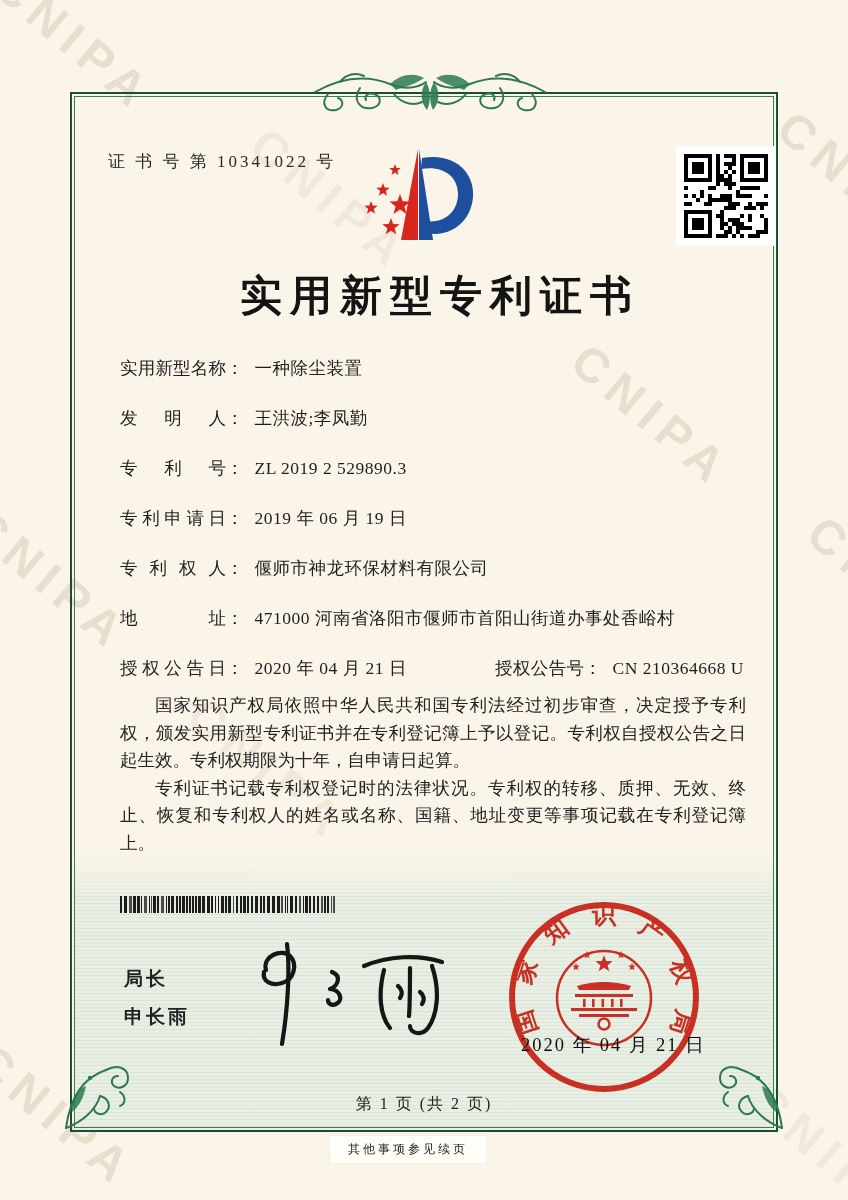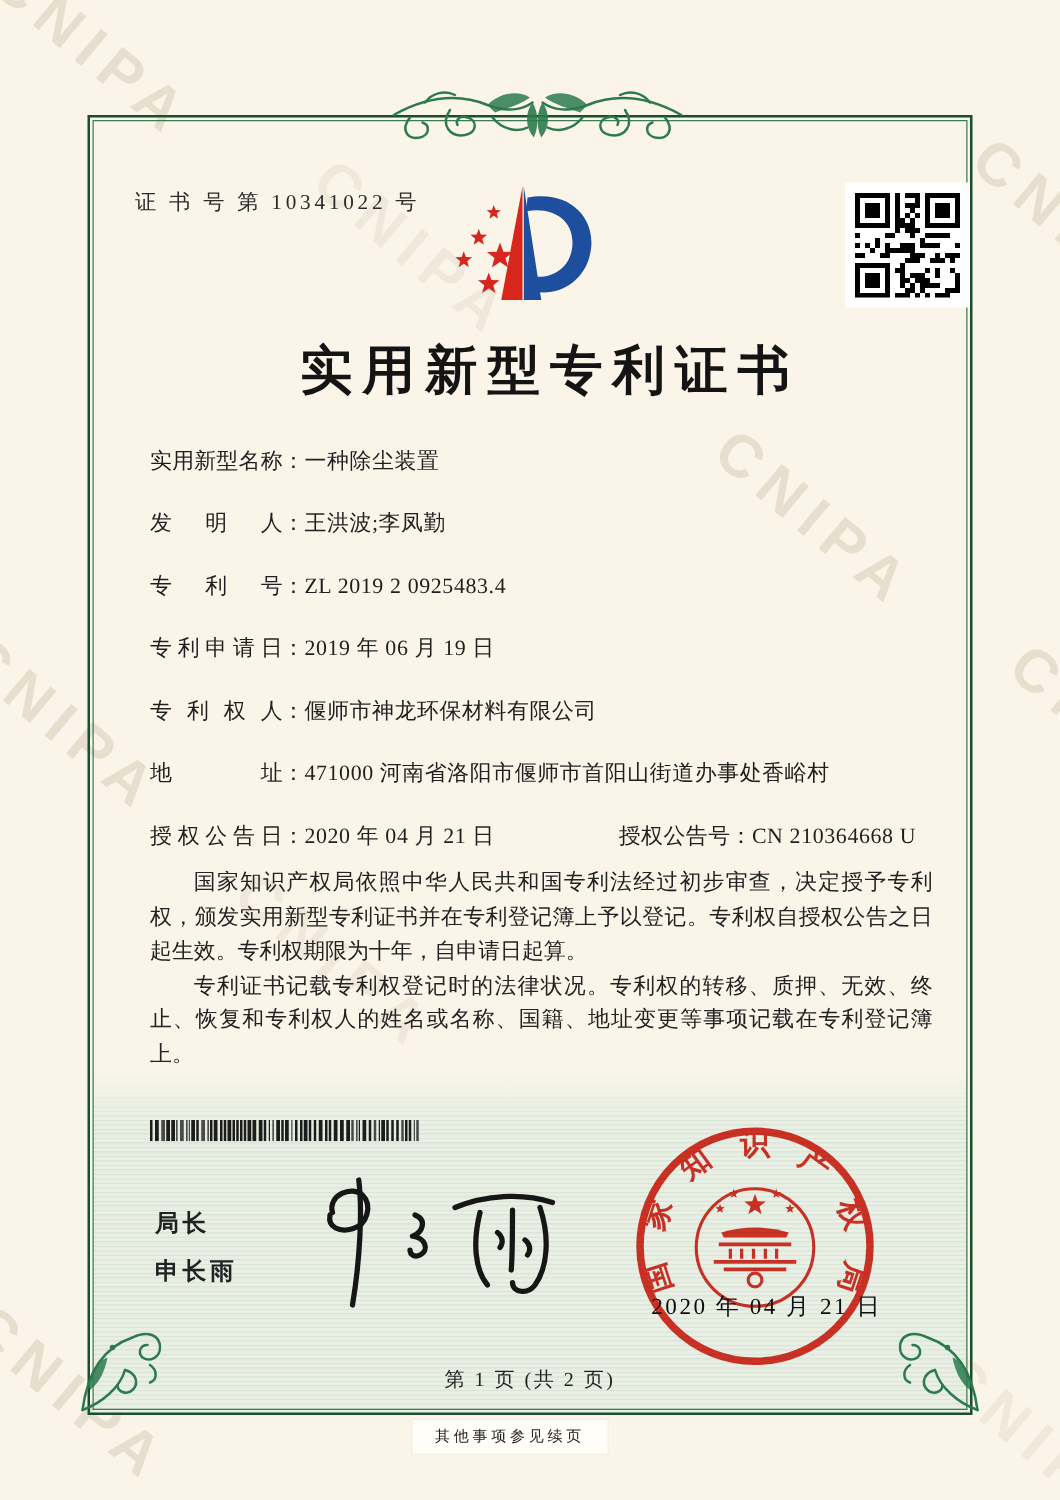--- a/index.html
+++ b/index.html
@@ -48,21 +48,21 @@
     text-align:center;font-size:42px;font-weight:700;letter-spacing:8px;
     color:#141414;margin:16px;
   }
   
   .frow{position:absolute;left:120px;z-index:3;font-size:17.5px;white-space:nowrap;}
   .flabel{
     display:inline-block;width:106px;white-space:pre;
     text-align:justify;text-align-last:justify;vertical-align:bottom;
   }
   .fcolon{display:inline-block;}
-  .fvalue{letter-spacing:0.5px;}
+  .fvalue{margin-left:11px;letter-spacing:0.5px;}
   .frow2{position:absolute;left:375px;top:0;}
   .flabel2{display:inline-block;width:89px;white-space:pre;text-align:justify;text-align-last:justify;vertical-align:bottom;}
   
   .body-text{
     position:absolute;left:120px;top:692px;width:626px;z-index:3;
   }
   .body-text p{
     margin:0;font-size:17.5px;line-height:27.5px;text-indent:2em;
     text-align:justify;color:#222222;
   }
@@ -288,21 +288,21 @@
 
 <h1 class="title">实用新型专利证书</h1>
 
 <div class="frow" style="top:356px;">
   <span class="flabel">实用新型名称</span><span class="fcolon">：</span><span class="fvalue">一种除尘装置</span>
 </div>
 <div class="frow" style="top:406px;">
   <span class="flabel">发　明　人</span><span class="fcolon">：</span><span class="fvalue">王洪波;李凤勤</span>
 </div>
 <div class="frow" style="top:456px;">
-  <span class="flabel">专　利　号</span><span class="fcolon">：</span><span class="fvalue">ZL 2019 2 0925483.4</span>
+  <span class="flabel">专　利　号</span><span class="fcolon">：</span><span class="fvalue">ZL 2019 2 529890.3</span>
 </div>
 <div class="frow" style="top:506px;">
   <span class="flabel">专利申请日</span><span class="fcolon">：</span><span class="fvalue">2019 年 06 月 19 日</span>
 </div>
 <div class="frow" style="top:556px;">
   <span class="flabel">专 利 权 人</span><span class="fcolon">：</span><span class="fvalue">偃师市神龙环保材料有限公司</span>
 </div>
 <div class="frow" style="top:606px;">
   <span class="flabel">地　　　址</span><span class="fcolon">：</span><span class="fvalue">471000 河南省洛阳市偃师市首阳山街道办事处香峪村</span>
 </div>

